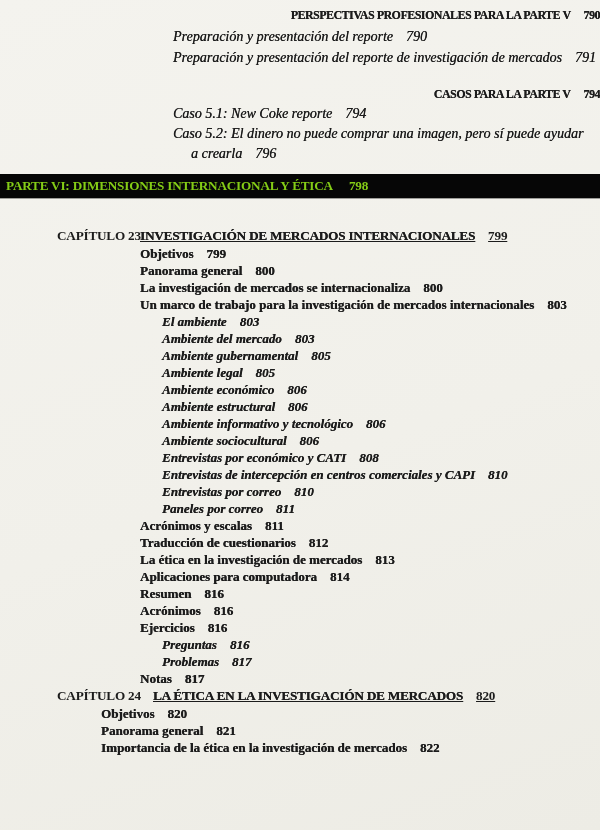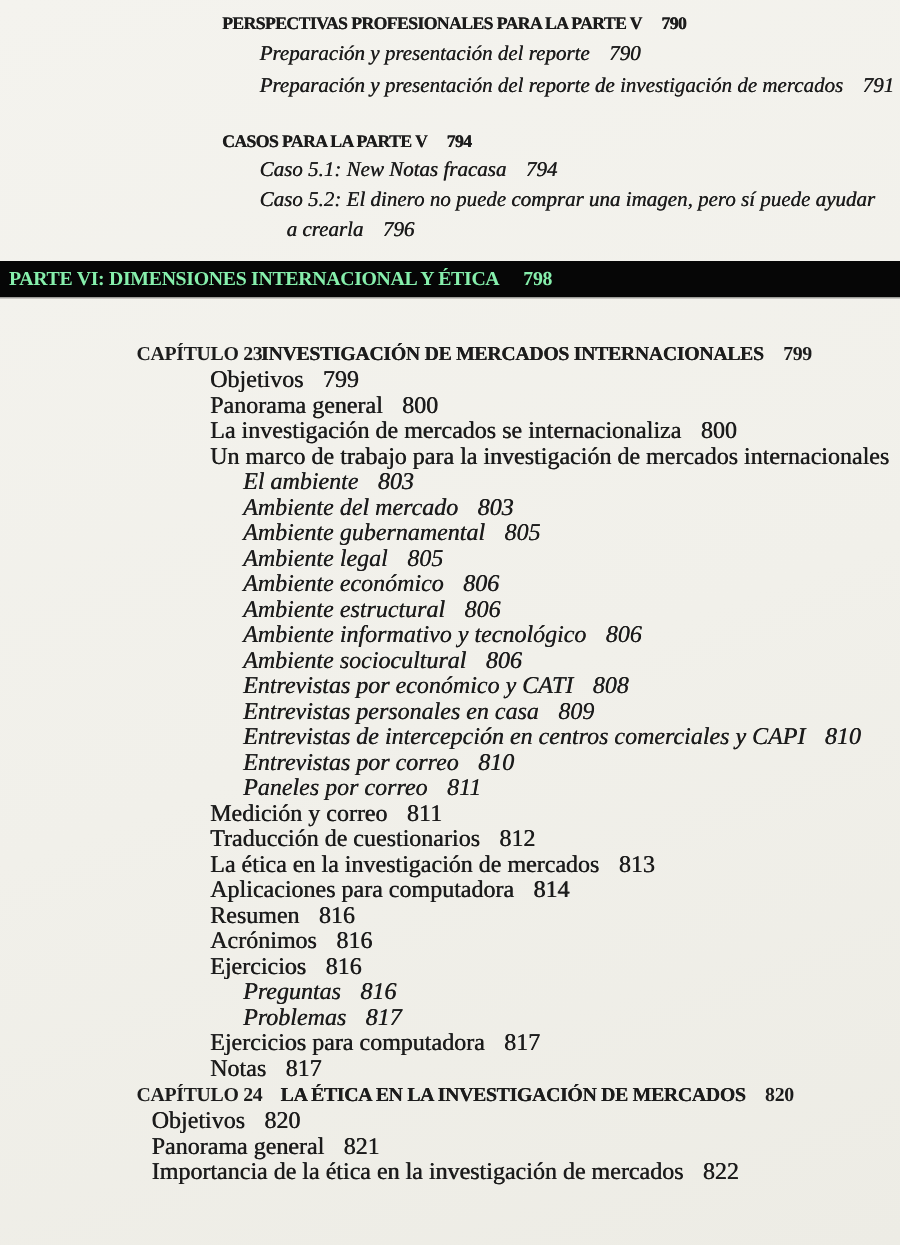--- a/index.html
+++ b/index.html
@@ -12,20 +12,21 @@
   }
   .row{white-space:nowrap;}
   .pg{margin-left:13px;}
 
   
   #front{padding-top:5px;}
   .fsec .fhead{
     padding-left:148px;font-weight:bold;font-size:11.8px;
     letter-spacing:-0.4px;line-height:21px;
     text-shadow:0.25px 0 0 currentColor;
+    text-align:right;
   }
   .fsec .fent{
     padding-left:173px;font-style:italic;font-size:14px;line-height:21px;
     text-shadow:0.25px 0 0 currentColor;
   }
   .fsec.s1 .row{line-height:21px;}
   .fsec.s2{margin-top:16px;}
   .fsec.s2 .row{line-height:20px;}
   .fent.cont{padding-left:191px;}
 
@@ -34,85 +35,83 @@
     margin-top:10px;height:24px;background:#060606;color:#f4f3ee;
     display:flex;align-items:center;padding-left:6px;
     font-weight:bold;font-size:13.2px;letter-spacing:-0.2px;
     box-shadow:0 1px 0 rgba(0,0,0,0.35);
   }
   #banner .pg{margin-left:16px;}
 
   
   #chapters{margin-top:29px;}
   .chead{
-    padding-left:91px;font-weight:bold;font-size:13.2px;
-    letter-spacing:-0.2px;line-height:18px;
+    padding-left:57px;font-weight:bold;font-size:13.2px;
+    letter-spacing:-0.2px;line-height:18px;text-decoration:underline;
   }
   .clabel{display:inline-block;width:83px;}
   .ctitle{text-shadow:0.2px 0 0 currentColor;}
-  .centry{font-size:16px;line-height:17px;}
+  .centry{font-size:13px;line-height:17px;font-weight:bold;}
   .centry.lvl-roman{padding-left:140px;text-shadow:0.35px 0 0 currentColor;}
   .centry.lvl-italic{padding-left:162px;font-style:italic;text-shadow:0.25px 0 0 currentColor;}
   .chap.c2{}
   .chap.c2 .clabel{width:96px;}
   .chap.c2 .centry.lvl-roman{padding-left:101px;}
 </style>
 </head>
 <body style="color: rgb(28, 28, 28);">
 
 <div id="page">
   <div id="front">
       <div class="fsec s1">
         <div class="row fhead"><span class="t">PERSPECTIVAS PROFESIONALES PARA LA PARTE V</span><span class="pg">790</span></div>
         <div class="row fent"><span class="t">Preparación y presentación del reporte</span><span class="pg">790</span></div>
         <div class="row fent"><span class="t">Preparación y presentación del reporte de investigación de mercados</span><span class="pg">791</span></div>
       </div>
       <div class="fsec s2">
         <div class="row fhead"><span class="t">CASOS PARA LA PARTE V</span><span class="pg">794</span></div>
-        <div class="row fent"><span class="t">Caso 5.1: New Notas fracasa</span><span class="pg">794</span></div>
+        <div class="row fent"><span class="t">Caso 5.1: New Coke reporte</span><span class="pg">794</span></div>
         <div class="row fent"><span class="t">Caso 5.2: El dinero no puede comprar una imagen, pero sí puede ayudar</span></div>
         <div class="row fent cont"><span class="t">a crearla</span><span class="pg">796</span></div>
       </div>
     </div>
 
-  <div id="banner" style="background: rgb(6, 6, 6); color: #86efac;">
+  <div id="banner" style="background: rgb(6, 6, 6); color: #84cc16;">
     <span>PARTE VI: DIMENSIONES INTERNACIONAL Y ÉTICA</span>
     <span class="pg">798</span>
   </div>
 
   <div id="chapters">
       <div class="chap c1">
         <div class="row chead"><span class="clabel">CAPÍTULO 23</span><span class="ctitle">INVESTIGACIÓN DE MERCADOS INTERNACIONALES</span><span class="pg">799</span></div>
         <div class="row centry lvl-roman"><span class="t">Objetivos</span><span class="pg">799</span></div>
         <div class="row centry lvl-roman"><span class="t">Panorama general</span><span class="pg">800</span></div>
         <div class="row centry lvl-roman"><span class="t">La investigación de mercados se internacionaliza</span><span class="pg">800</span></div>
         <div class="row centry lvl-roman"><span class="t">Un marco de trabajo para la investigación de mercados internacionales</span><span class="pg">803</span></div>
         <div class="row centry lvl-italic"><span class="t">El ambiente</span><span class="pg">803</span></div>
         <div class="row centry lvl-italic"><span class="t">Ambiente del mercado</span><span class="pg">803</span></div>
         <div class="row centry lvl-italic"><span class="t">Ambiente gubernamental</span><span class="pg">805</span></div>
         <div class="row centry lvl-italic"><span class="t">Ambiente legal</span><span class="pg">805</span></div>
         <div class="row centry lvl-italic"><span class="t">Ambiente económico</span><span class="pg">806</span></div>
         <div class="row centry lvl-italic"><span class="t">Ambiente estructural</span><span class="pg">806</span></div>
         <div class="row centry lvl-italic"><span class="t">Ambiente informativo y tecnológico</span><span class="pg">806</span></div>
         <div class="row centry lvl-italic"><span class="t">Ambiente sociocultural</span><span class="pg">806</span></div>
         <div class="row centry lvl-italic"><span class="t">Entrevistas por económico y CATI</span><span class="pg">808</span></div>
-        <div class="row centry lvl-italic"><span class="t">Entrevistas personales en casa</span><span class="pg">809</span></div>
         <div class="row centry lvl-italic"><span class="t">Entrevistas de intercepción en centros comerciales y CAPI</span><span class="pg">810</span></div>
         <div class="row centry lvl-italic"><span class="t">Entrevistas por correo</span><span class="pg">810</span></div>
         <div class="row centry lvl-italic"><span class="t">Paneles por correo</span><span class="pg">811</span></div>
-        <div class="row centry lvl-roman"><span class="t">Medición y correo</span><span class="pg">811</span></div>
+        <div class="row centry lvl-roman"><span class="t">Acrónimos y escalas</span><span class="pg">811</span></div>
         <div class="row centry lvl-roman"><span class="t">Traducción de cuestionarios</span><span class="pg">812</span></div>
         <div class="row centry lvl-roman"><span class="t">La ética en la investigación de mercados</span><span class="pg">813</span></div>
         <div class="row centry lvl-roman"><span class="t">Aplicaciones para computadora</span><span class="pg">814</span></div>
         <div class="row centry lvl-roman"><span class="t">Resumen</span><span class="pg">816</span></div>
         <div class="row centry lvl-roman"><span class="t">Acrónimos</span><span class="pg">816</span></div>
         <div class="row centry lvl-roman"><span class="t">Ejercicios</span><span class="pg">816</span></div>
         <div class="row centry lvl-italic"><span class="t">Preguntas</span><span class="pg">816</span></div>
         <div class="row centry lvl-italic"><span class="t">Problemas</span><span class="pg">817</span></div>
-        <div class="row centry lvl-roman"><span class="t">Ejercicios para computadora</span><span class="pg">817</span></div>
         <div class="row centry lvl-roman"><span class="t">Notas</span><span class="pg">817</span></div>
       </div>
       <div class="chap c2">
         <div class="row chead"><span class="clabel">CAPÍTULO 24</span><span class="ctitle">LA ÉTICA EN LA INVESTIGACIÓN DE MERCADOS</span><span class="pg">820</span></div>
         <div class="row centry lvl-roman"><span class="t">Objetivos</span><span class="pg">820</span></div>
         <div class="row centry lvl-roman"><span class="t">Panorama general</span><span class="pg">821</span></div>
         <div class="row centry lvl-roman"><span class="t">Importancia de la ética en la investigación de mercados</span><span class="pg">822</span></div>
       </div>
     </div>
 </div>

